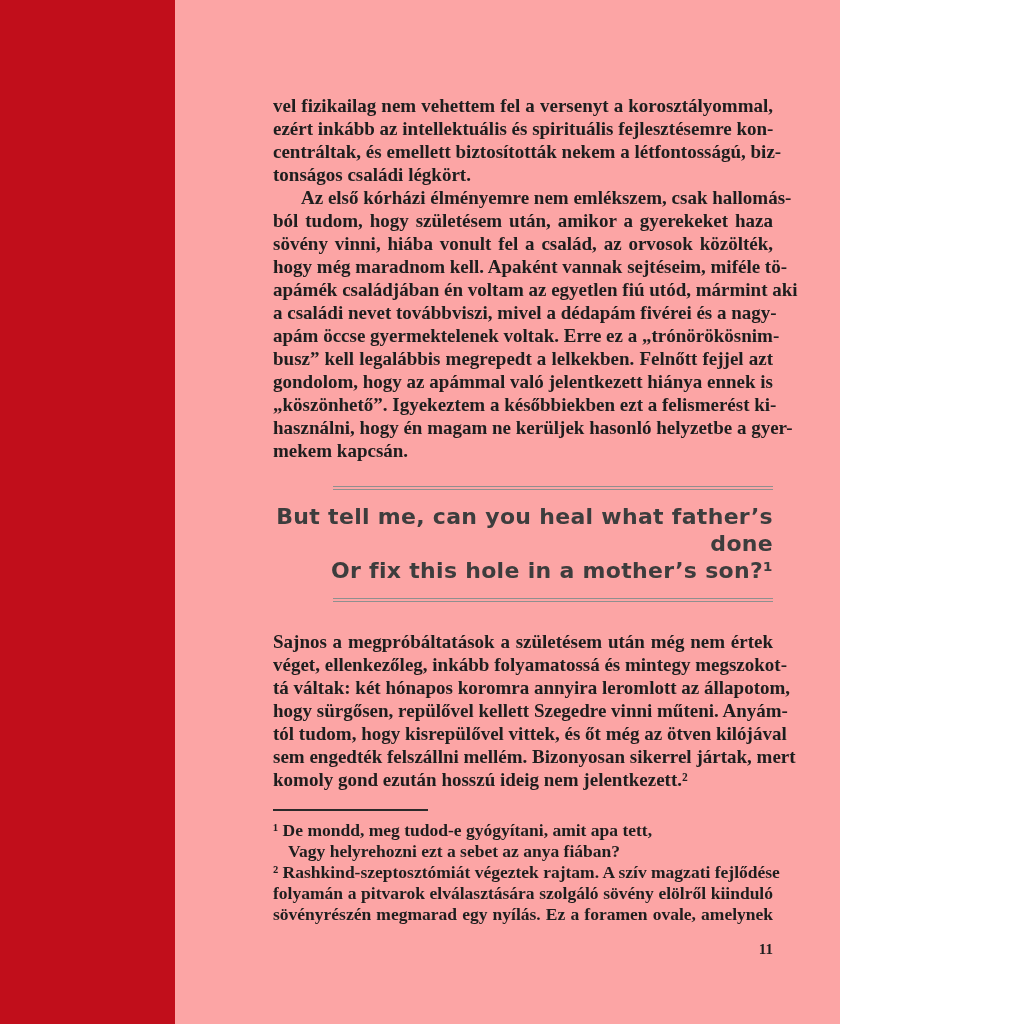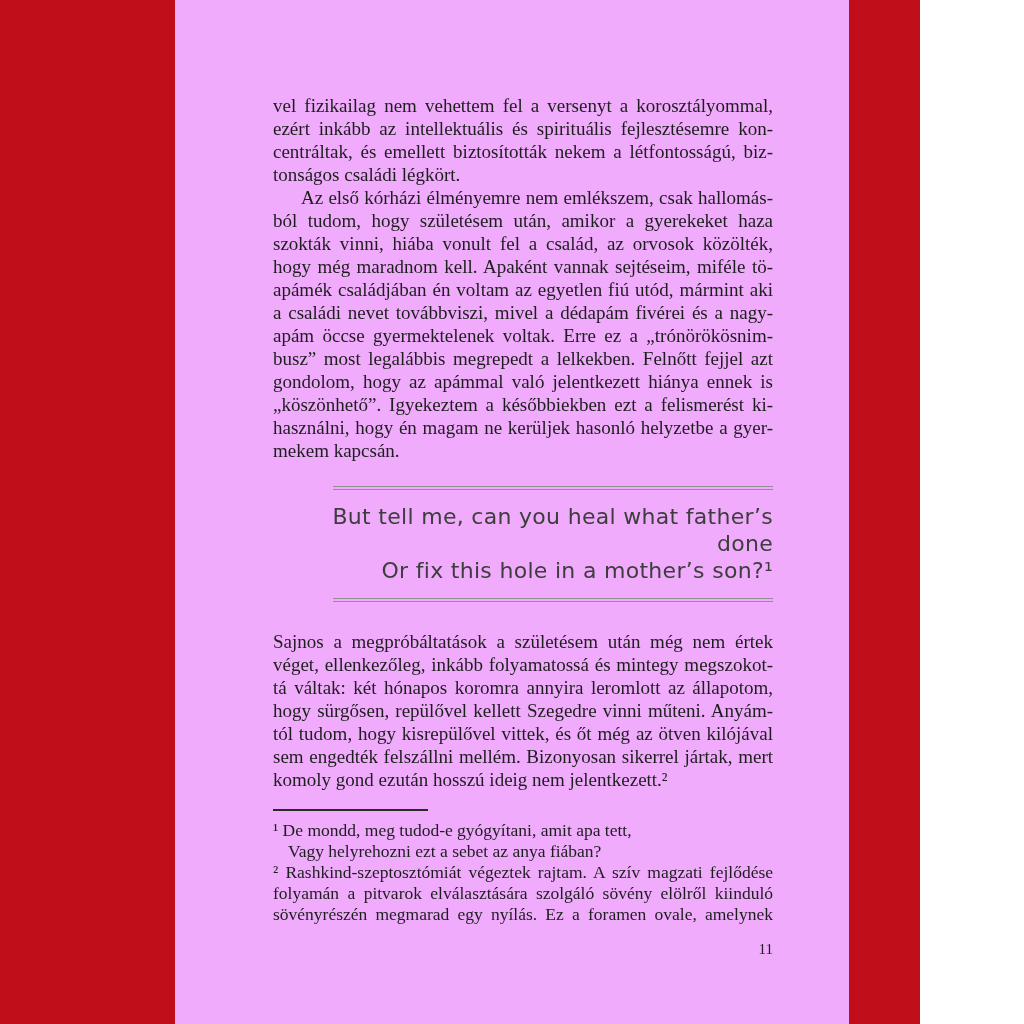--- a/index.html
+++ b/index.html
@@ -1,23 +1,24 @@
 <!DOCTYPE html>
 <html><head>
 <meta charset="utf-8">
 <style>
   * { margin: 0; padding: 0; box-sizing: border-box; }
   html, body { width: 1024px; height: 1024px; background: #ffffff; }
   .page {
     position: relative;
-    width: 920px; height: 1024px;
-    background: #f0abfc;
+    width: 840px; height: 1024px;
+    background: #fca5a5;
     overflow: hidden;
     font-family: "Liberation Serif", "DejaVu Serif", serif;
     color: #1e1e1e;
+    font-weight: bold;
   }
   .band { position: absolute; top: 0; width: 175px; height: 1024px; background: #c10e1b; }
   .band-left  { left: 0; }
   .band-right { left: 849px; }
 
   .text-column {
     position: absolute;
     left: 273px; top: 94px;
     width: 500px;
   }
@@ -85,26 +86,26 @@
     <div class="body-par">
       <div class="ln">vel fizikailag nem vehettem fel a versenyt a korosztályommal,</div>
       <div class="ln">ezért inkább az intellektuális és spirituális fejlesztésemre kon-</div>
       <div class="ln">centráltak, és emellett biztosították nekem a létfontosságú, biz-</div>
       <div class="ln last">tonságos családi légkört.</div>
     </div>
 
     <div class="body-par">
       <div class="ln indent">Az első kórházi élményemre nem emlékszem, csak hallomás-</div>
       <div class="ln">ból tudom, hogy születésem után, amikor a gyerekeket haza</div>
-      <div class="ln">szokták vinni, hiába vonult fel a család, az orvosok közölték,</div>
+      <div class="ln">sövény vinni, hiába vonult fel a család, az orvosok közölték,</div>
       <div class="ln">hogy még maradnom kell. Apaként vannak sejtéseim, miféle tö-</div>
       <div class="ln">apámék családjában én voltam az egyetlen fiú utód, mármint aki</div>
       <div class="ln">a családi nevet továbbviszi, mivel a dédapám fivérei és a nagy-</div>
       <div class="ln">apám öccse gyermektelenek voltak. Erre ez a „trónörökösnim-</div>
-      <div class="ln">busz” most legalábbis megrepedt a lelkekben. Felnőtt fejjel azt</div>
+      <div class="ln">busz” kell legalábbis megrepedt a lelkekben. Felnőtt fejjel azt</div>
       <div class="ln">gondolom, hogy az apámmal való jelentkezett hiánya ennek is</div>
       <div class="ln">„köszönhető”. Igyekeztem a későbbiekben ezt a felismerést ki-</div>
       <div class="ln">használni, hogy én magam ne kerüljek hasonló helyzetbe a gyer-</div>
       <div class="ln last">mekem kapcsán.</div>
     </div>
 
     <div class="rule-double rule-top"></div>
 
     <div class="quote-block">
       <div class="quote-ln">But tell me, can you heal what father’s done</div>

